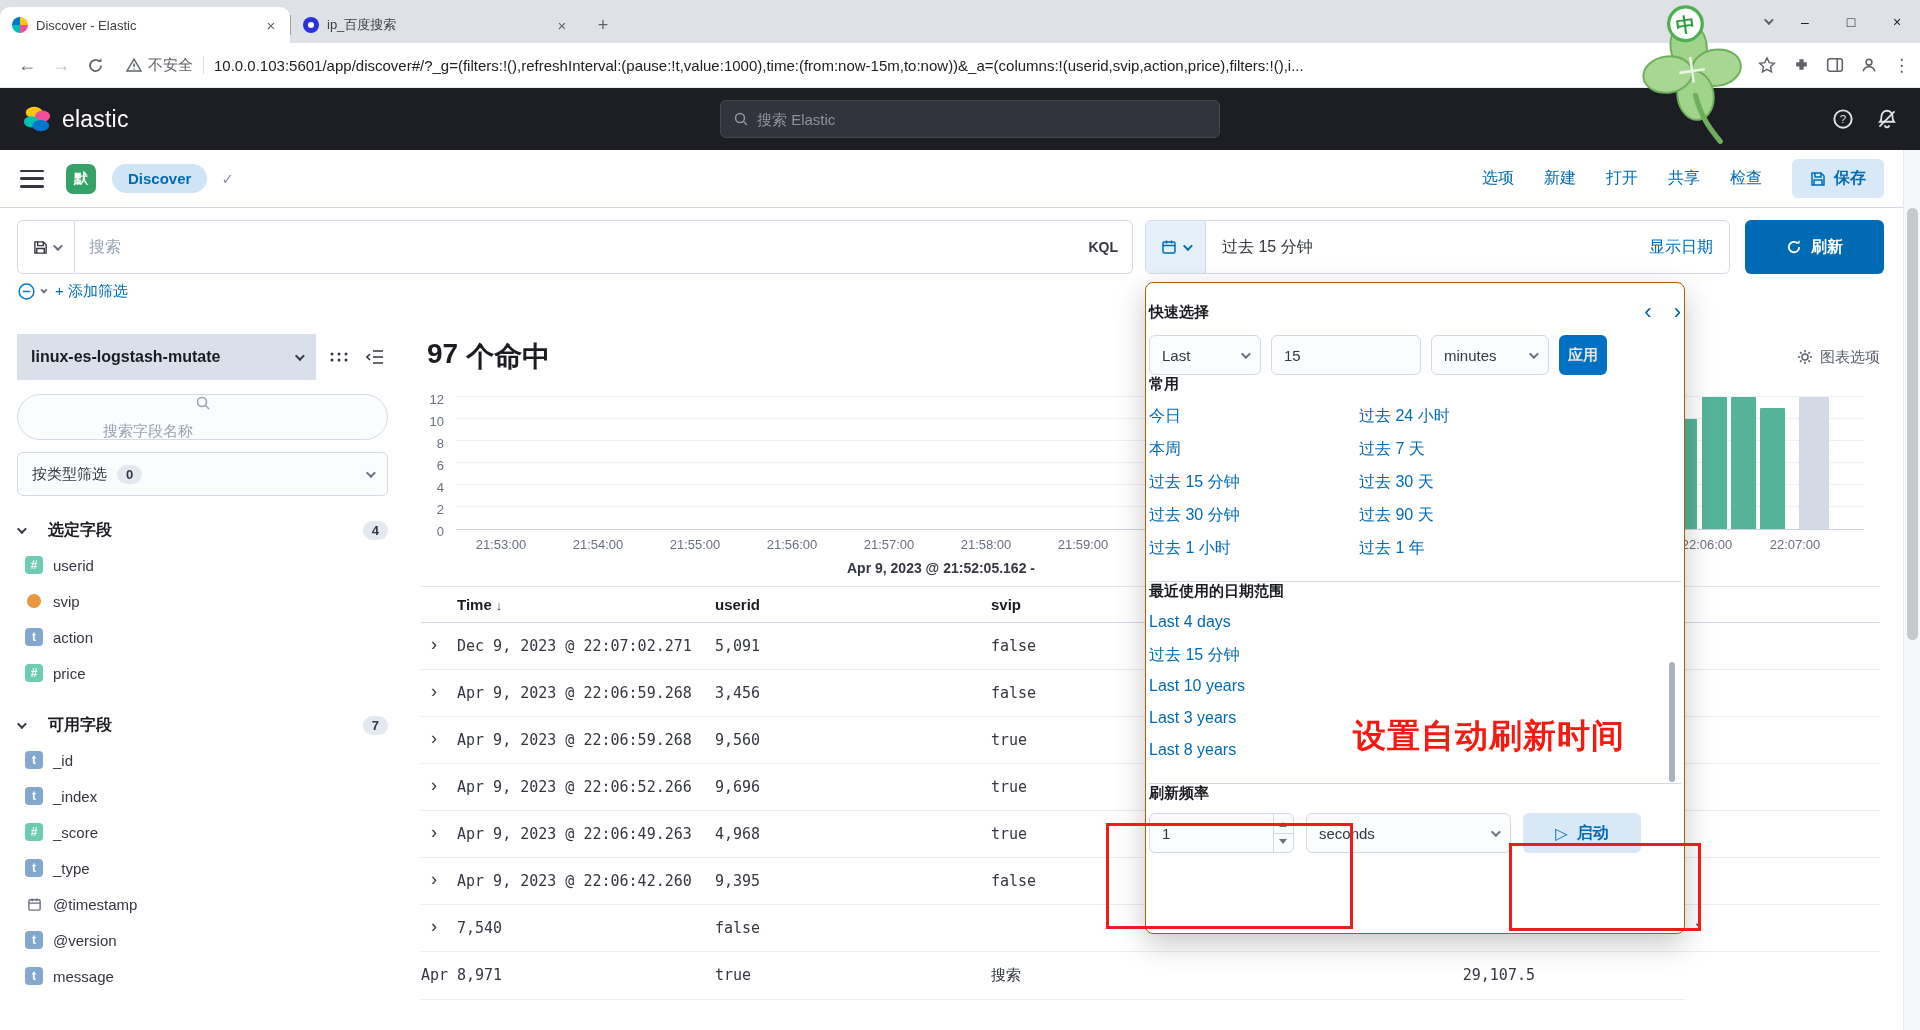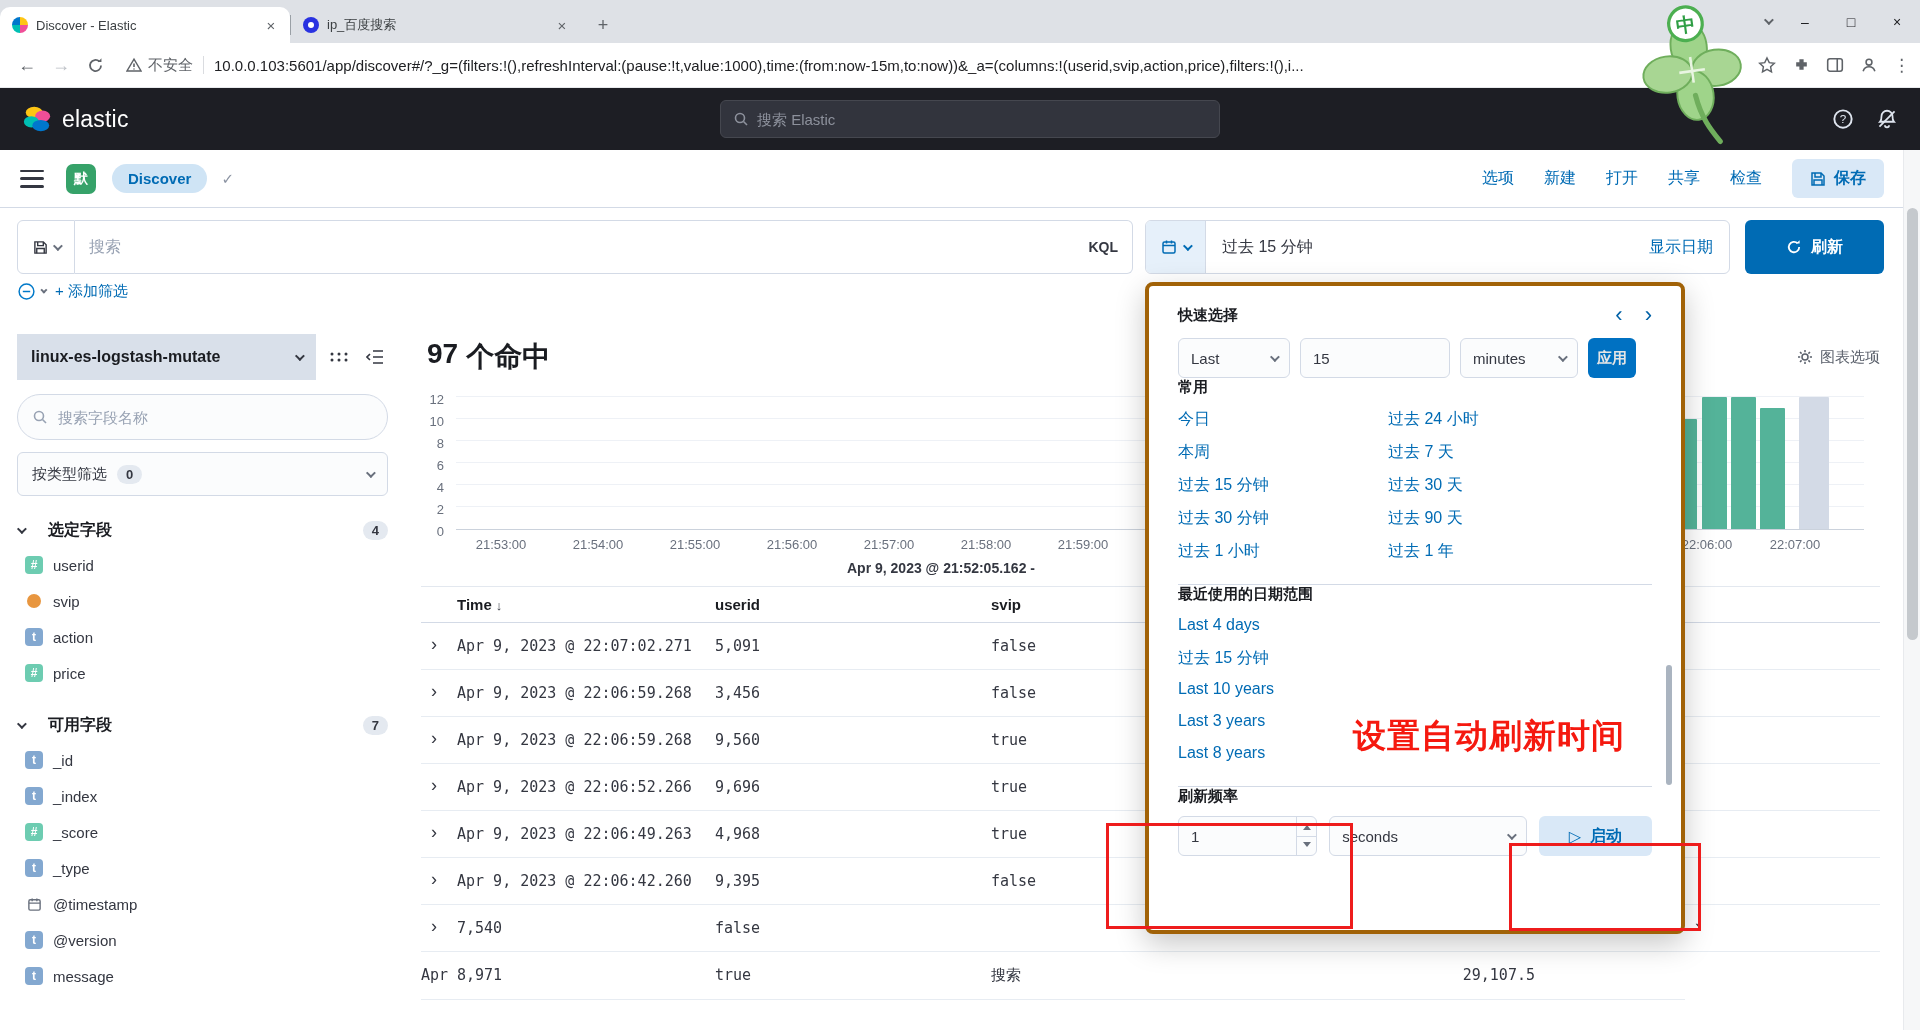--- a/index.html
+++ b/index.html
@@ -72,21 +72,21 @@
   .filterbar { height:34px; padding:6px 17px; display:flex; align-items:center; gap:10px; }
   .addfilter { color:#006bb4; font-size:15px; }
 
   
   .workspace { position:absolute; top:110px; left:0; right:0; bottom:0; display:flex; }
   .sidebar { width:405px; padding:16px 17px 0; flex:0 0 auto; }
   .ixrow { display:flex; align-items:center; gap:10px; }
   .ixpill { flex:1; background:#d9e0ea; border-radius:0; height:46px; display:flex; align-items:center; padding:0 14px; font-size:16px; font-weight:700; color:#1a1c21; }
   .ixpill .chev { margin-left:auto; color:#343741; }
   .sideicon { width:26px; height:26px; display:flex; align-items:center; justify-content:center; }
-  .fsearch { margin-top:14px; height:46px; border:1px solid #d3dae6; border-radius:23px; display:flex; align-items:center; padding:0 14px; gap:10px; background:#fbfcfd; }
+  .fsearch { margin-top:14px; height:46px; border:1px solid #d3dae6; border-radius:23px; display:flex; align-items:center; padding:0 14px; gap:10px; background:#fbfcfd;flex-direction:column; }
   .fsearch input { border:none; outline:none; background:transparent; flex:1; font-size:15px; font-family:inherit; color:#343741; }
   .fsearch input::placeholder { color:#98a2b3; }
   .typefilter { margin-top:12px; height:44px; border:1px solid #d3dae6; border-radius:6px; display:flex; align-items:center; padding:0 14px; gap:10px; font-size:15px; background:#fbfcfd; }
   .typefilter .chev { margin-left:auto; color:#69707d; }
   .cnt { background:#e4e9f0; color:#343741; border-radius:11px; padding:2px 9px; font-size:13px; font-weight:600; }
   .fsec { display:flex; align-items:center; gap:24px; margin-top:24px; font-size:16px; font-weight:700; color:#1a1c21; }
   .fsec .cnt { margin-left:auto; }
   .fieldlist { margin-top:6px; }
   .field { display:flex; align-items:center; gap:10px; height:36px; padding-left:8px; font-size:15px; color:#343741; }
   .fic { width:18px; height:18px; border-radius:4px; display:flex; align-items:center; justify-content:center; font-size:12px; font-weight:700; color:#fff; flex:0 0 auto; }
@@ -111,21 +111,21 @@
   .chart-footer { height:26px; position:relative; }
   .chart-footer span { position:absolute; left:430px; top:6px; font-size:14px; font-weight:600; color:#343741; white-space:nowrap; }
   .dtable { margin:6px 0 0 4px; display:grid; grid-template-columns:36px 258px 276px 276px 268px 150px 1fr; font-size:15px; }
   .th { font-weight:700; color:#1a1c21; padding:9px 0; border-bottom:1px solid #d3dae6; border-top:1px solid #e3e8ef; }
   .td { padding:14px 0; border-bottom:1px solid #e7ecf2; font-family:"DejaVu Sans Mono",monospace; font-size:15px; color:#343741; white-space:nowrap; overflow:hidden; }
   .td.exp { font-family:"Liberation Sans",sans-serif; color:#343741; font-size:18px; padding-left:10px; line-height:1; padding-top:12px; }
   .num { text-align:right; }
   .sortarrow { color:#343741; font-size:13px; margin-left:4px; }
 
   
-  .popup { position:absolute; left:1145px; top:282px; width:540px; height:652px; background:#fff; border:4px solid #a16207; border-radius:8px; box-shadow:0 10px 30px rgba(0,0,0,.22); z-index:20; padding:18px 29px; }
+  .popup { position:absolute; left:1145px; top:282px; width:540px; height:652px; background:#fff; border:1px solid #a16207; border-radius:8px; box-shadow:0 10px 30px rgba(0,0,0,.22); z-index:20; padding:18px 3px; }
   .pp-head { display:flex; align-items:center; }
   .pp-title { font-size:15px; font-weight:700; color:#1a1c21; }
   .pp-nav { margin-left:auto; display:flex; gap:22px; color:#0061a6; font-size:22px; line-height:1; }
   .pp-controls { display:flex; gap:10px; margin-top:12px; height:40px; }
   .sel { border:1px solid #d3dae6; border-radius:6px; background:#fbfcfd; display:flex; align-items:center; padding:0 12px; gap:10px; font-size:15px; color:#343741; }
   .sel .chev { color:#69707d; margin-left:auto; }
   .ppinput { border:1px solid #d3dae6; border-radius:6px; background:#fbfcfd; font-size:15px; color:#343741; padding:0 12px; outline:none; font-family:inherit; }
   .applybtn { width:48px; background:#0071c2; color:#e5e5e5; border-radius:6px; display:flex; align-items:center; justify-content:center; font-size:15px; font-weight:600; }
   .pp-label { font-size:15px; font-weight:700; color:#1a1c21; }
   .qlinks { margin-top:12px; display:grid; grid-template-columns:210px 210px; grid-template-rows:repeat(5,33px); grid-auto-flow:column; }
@@ -522,21 +522,21 @@
         <div class="dtable">
           <div class="th"></div>
           <div class="th"><span>Time</span><span class="sortarrow">↓</span></div>
           <div class="th">userid</div>
           <div class="th">svip</div>
           <div class="th">action</div>
           <div class="th num">price</div>
           <div class="th"></div>
 
           <div class="td exp">›</div>
-          <div class="td">Apr 9, 2023 @ 22:07:02.271</div>
+          <div class="td">Dec 9, 2023 @ 22:07:02.271</div>
           <div class="td">5,091</div>
           <div class="td">false</div>
           <div class="td"></div>
           <div class="td num"></div>
           <div class="td"></div>
 
           <div class="td exp">›</div>
           <div class="td">Apr 9, 2023 @ 22:06:59.268</div>
           <div class="td">3,456</div>
           <div class="td">false</div>

